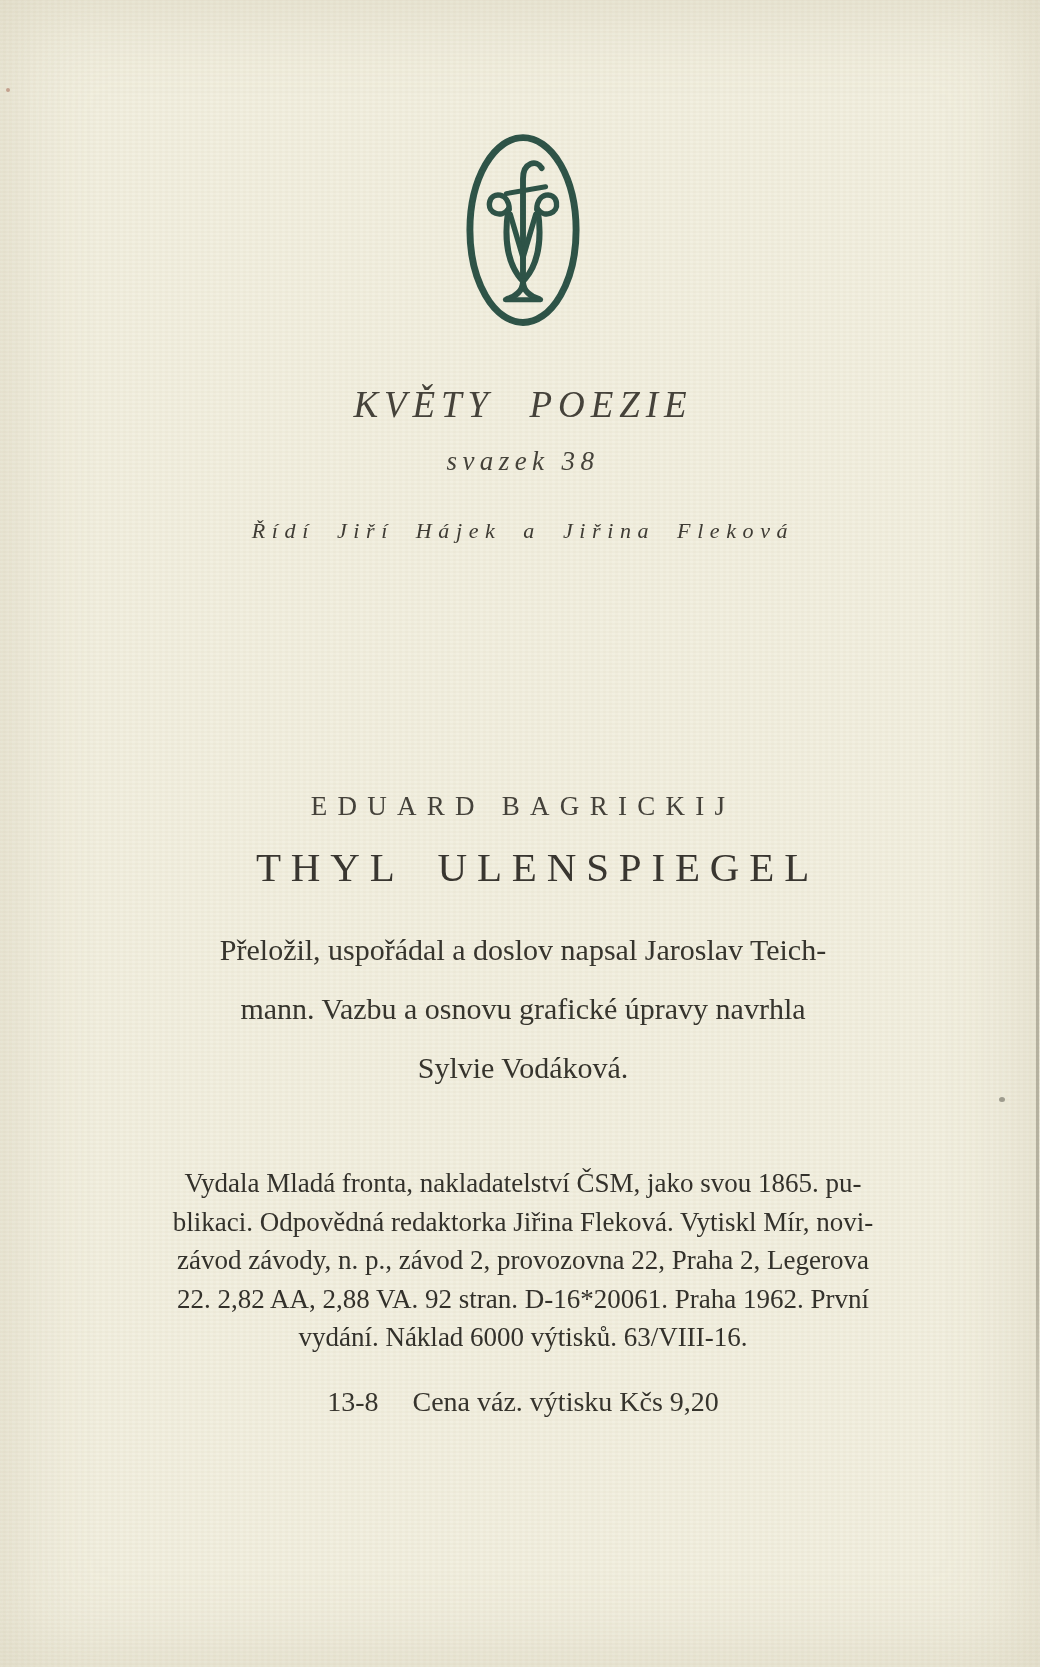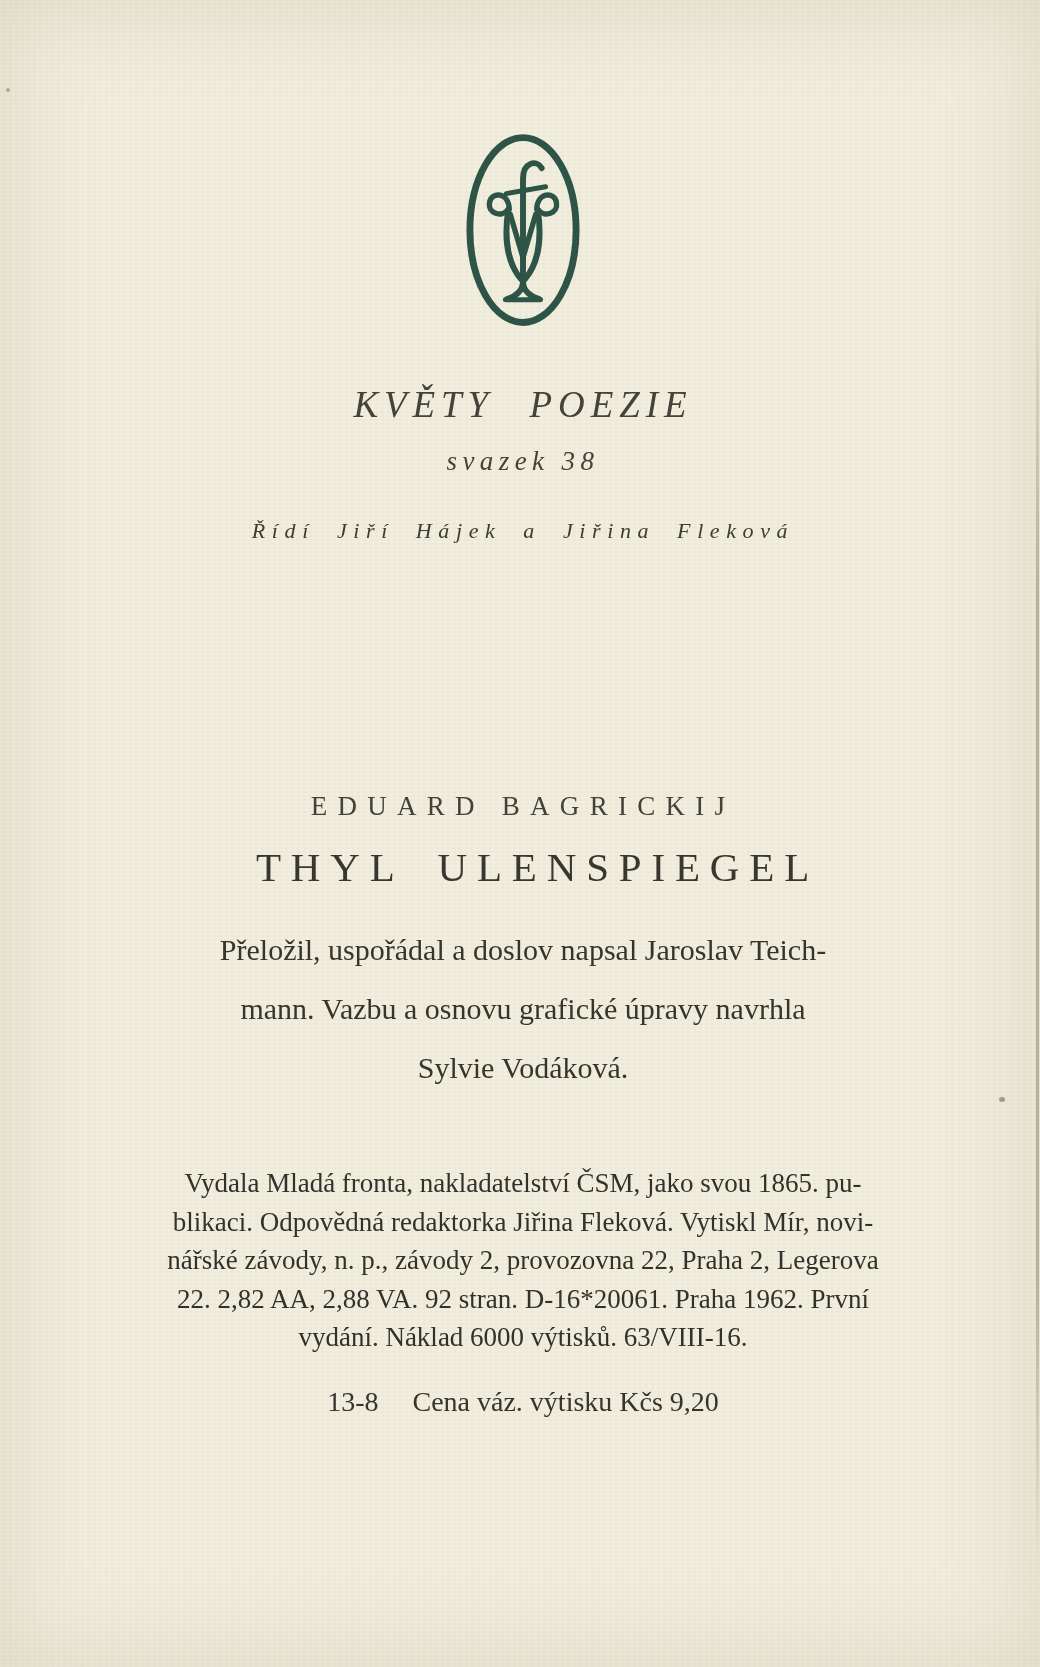--- a/index.html
+++ b/index.html
@@ -127,21 +127,21 @@
 
   <div class="centered credits">
     <div>Přeložil, uspořádal a doslov napsal Jaroslav Teich-</div>
     <div>mann. Vazbu a osnovu grafické úpravy navrhla</div>
     <div>Sylvie Vodáková.</div>
   </div>
 
   <div class="centered colophon">
     <div>Vydala Mladá fronta, nakladatelství ČSM, jako svou 1865. pu-</div>
     <div>blikaci. Odpovědná redaktorka Jiřina Fleková. Vytiskl Mír, novi-</div>
-    <div>nářské závody, n. p., závody 2, provozovna 22, Praha 2, Legerova</div>
+    <div>závod závody, n. p., závod 2, provozovna 22, Praha 2, Legerova</div>
     <div>22. 2,82 AA, 2,88 VA. 92 stran. D-16*20061. Praha 1962. První</div>
     <div>vydání. Náklad 6000 výtisků. 63/VIII-16.</div>
   </div>
 
 
   <div class="centered price-line">
     <span>13-8</span><span class="gap"></span><span>Cena váz. výtisku Kčs 9,20</span>
   </div>
 
   <div class="page-edge"></div>

